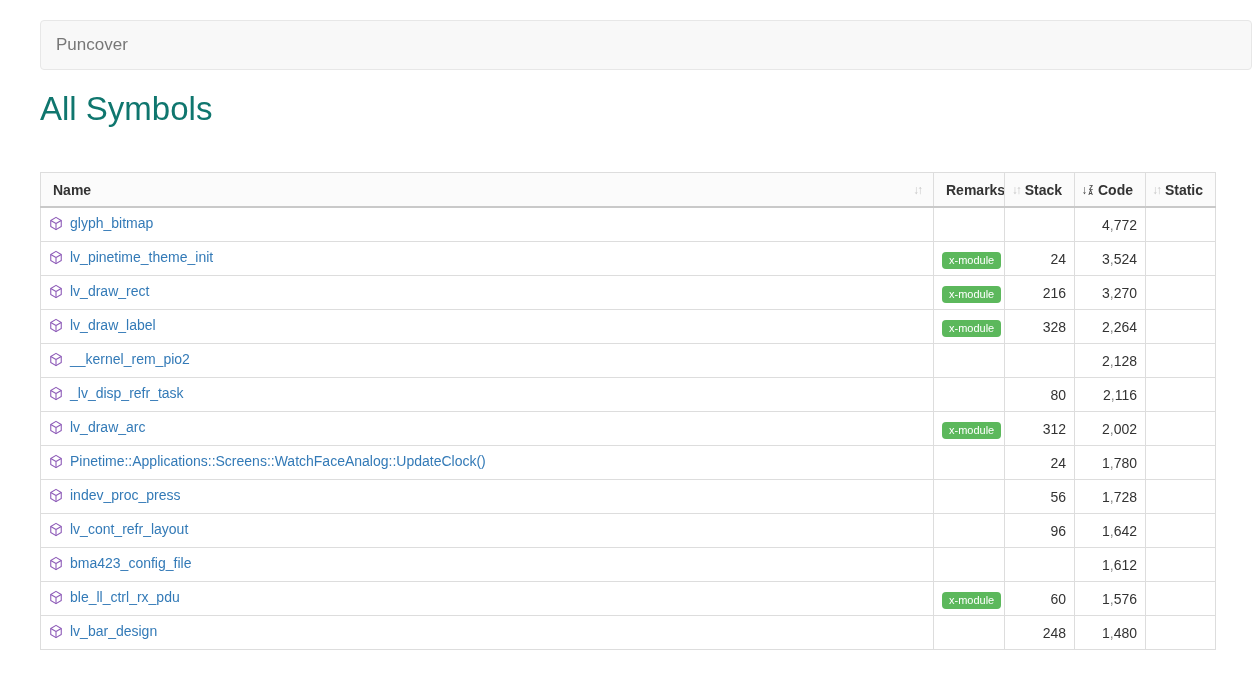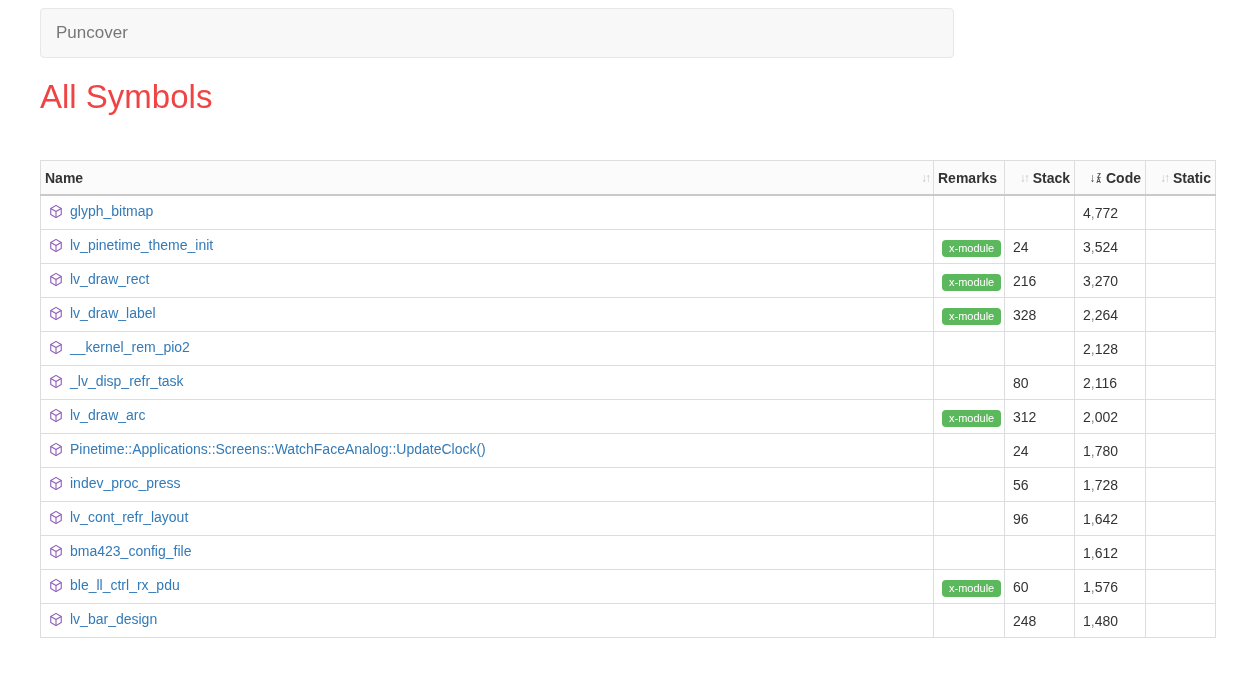--- a/index.html
+++ b/index.html
@@ -5,37 +5,37 @@
   * { box-sizing: border-box; }
   html, body { margin: 0; padding: 0; }
   body {
     width: 1260px; height: 694px; overflow: hidden;
     background: #fff;
     font-family: "Liberation Sans", sans-serif;
     font-size: 14px; color: #333;
   }
   
   .navbar {
-    margin: 8px 0 0 40px;
-    width: 914px; height: 50px;
+    margin: 20px 0 0 40px;
+    width: 1212px; height: 50px;
     background: #f8f8f8;
     border: 1px solid #e7e7e7;
     border-radius: 4px;
     display: flex; align-items: center;
   }
   .navbar-brand {
     padding: 0 15px;
     font-size: 17px; color: #777;
     text-decoration: none;
   }
   
   h1.page-title {
     margin: 21px 0 0 40px;
     font-size: 33px; line-height: 36px;
-    font-weight: 500; color: #ef4444;
+    font-weight: 500; color: #0f766e;
   }
   
   table.symbols {
     margin: 45px 0 0 40px;
     width: 1175px;
     border-collapse: collapse;
     table-layout: fixed;
     font-size: 14px;
   }
   col.c-name   { width: 893px; }
@@ -46,30 +46,30 @@
   th, td {
     border: 1px solid #ddd;
     padding: 5px 8px;
     line-height: 20px;
     vertical-align: middle;
     overflow: hidden; white-space: nowrap;
   }
   thead th {
     background: #fbfbfb;
     border-bottom: 2px solid #c9c9c9;
-    padding: 6px 4px;
+    padding: 6px 12px;
     font-weight: bold; color: #333;
     text-align: right;
     cursor: pointer;
   }
   .th-flex { display: flex; align-items: center; }
   .th-flex.spread { justify-content: space-between; }
   .th-flex.right { justify-content: flex-end; }
   .th-flex .gap { margin-right: 5px; }
-  td.num { }
+  td.num { text-align: right; }
   a.symbol-link { color: var(--link-color, #337ab7); text-decoration: none; }
   .cube { margin-right: 7px; vertical-align: -3px; display: inline-block; }
   .badge-x {
     display: inline-block;
     background: var(--badge-bg, #5cb85c);
     color: #fff;
     font-size: 11px; font-weight: normal;
     line-height: 11px;
     padding: 3px 7px;
     border-radius: 4px;

